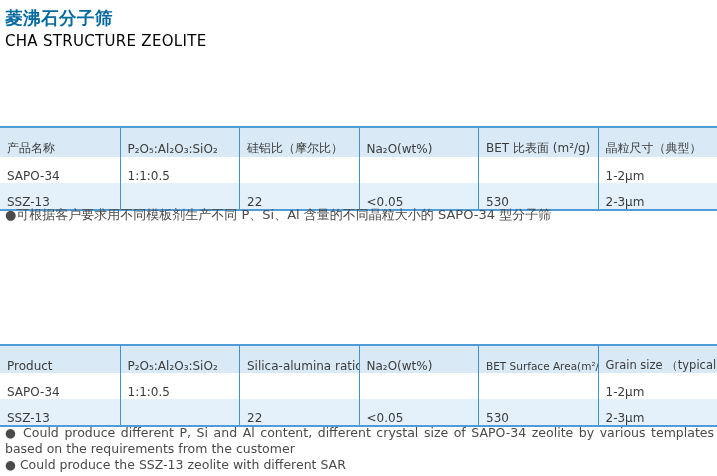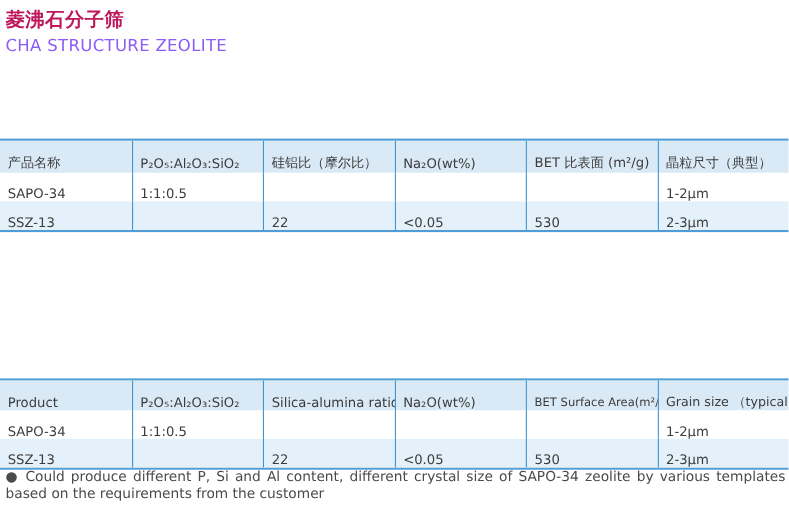--- a/index.html
+++ b/index.html
@@ -1,26 +1,26 @@
 <!DOCTYPE html>
 <html><head>
 <meta charset="utf-8">
 <style>
   * { margin:0; padding:0; box-sizing:border-box; }
   html,body { width:717px; height:476px; background:#ffffff; overflow:hidden; }
   body { position:relative; font-family:"DejaVu Sans","Liberation Sans",sans-serif; color:#3c3c3c; }
 
   .page-title {
     position:absolute; left:5px; top:6px;
-    font-size:17.5px; font-weight:bold; color:#be185d;
+    font-size:17.5px; font-weight:bold; color:#0369a1;
     letter-spacing:0.5px;
   }
   .page-subtitle {
     position:absolute; left:5px; top:32px;
-    font-size:15px; color:#8b5cf6; letter-spacing:0.3px;
+    font-size:15px; color:#000000; letter-spacing:0.3px;
   }
 
   table.spec {
     position:absolute; left:0; width:717px;
     border-collapse:separate; border-spacing:0; table-layout:fixed;
     border-top:2px solid #4f9cd6; border-bottom:2px solid #4f9cd6;
     font-size:12px; color:#3c3c3c;
   }
   table.spec col { width:16.666%; }
   table.spec th, table.spec td {
@@ -82,20 +82,21 @@
       <td></td>
       <td>22</td>
       <td>&lt;0.05</td>
       <td>530</td>
       <td>2-3μm</td>
     </tr>
   </tbody>
 </table>
 
 <div class="notes notes-cn">
+  <div class="note-line">●可根据客户要求用不同模板剂生产不同 P、Si、Al 含量的不同晶粒大小的 SAPO-34 型分子筛</div>
 </div>
 
 <table class="spec" id="table-en">
   <colgroup>
       <col>
       <col>
       <col>
       <col>
       <col>
       <col>
@@ -125,13 +126,14 @@
       <td>22</td>
       <td>&lt;0.05</td>
       <td>530</td>
       <td>2-3μm</td>
     </tr>
   </tbody>
 </table>
 
 <div class="notes notes-en">
   <div class="note-line">● Could produce different P, Si and Al content, different crystal size of SAPO-34 zeolite by various templates based on the requirements from the customer</div>
+  <div class="note-line">● Could produce the SSZ-13 zeolite with different SAR</div>
 </div>
 
 </body></html>

